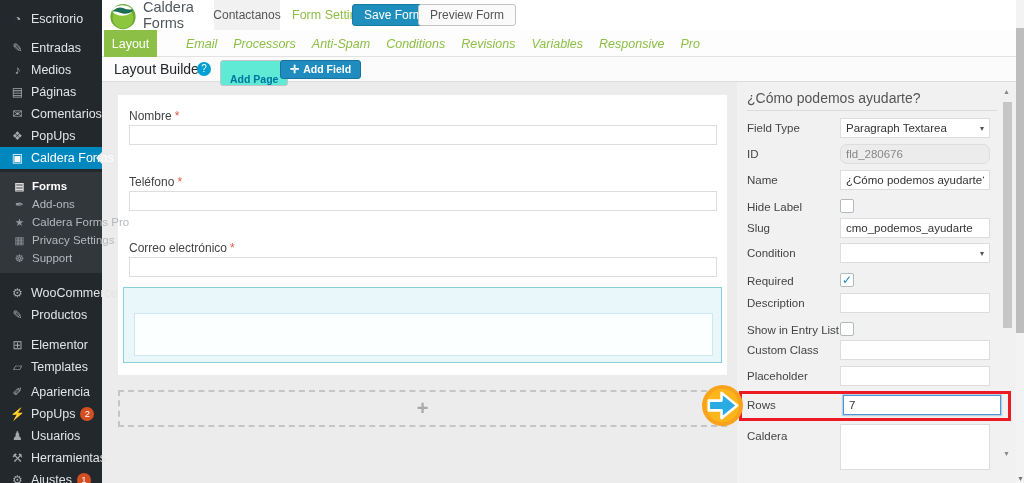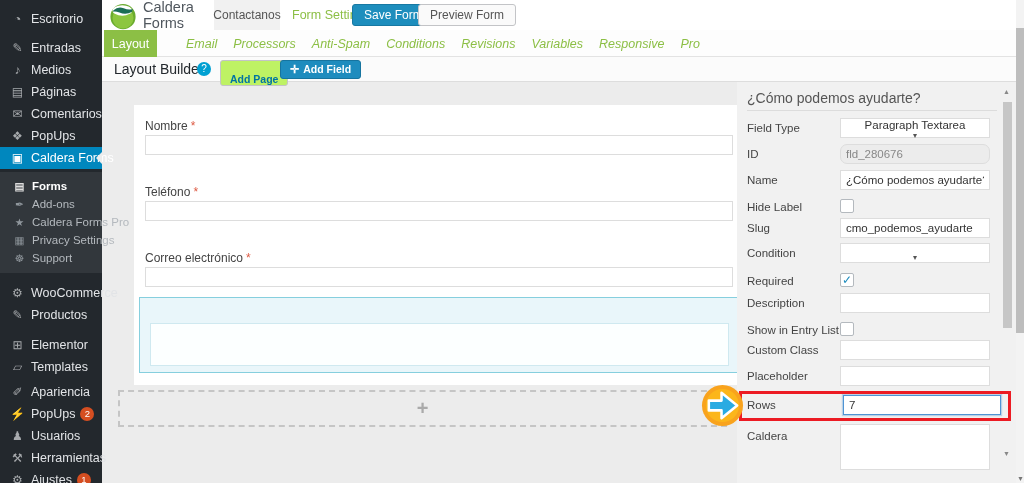--- a/index.html
+++ b/index.html
@@ -49,50 +49,50 @@
             font-size:12.5px; display:flex; align-items:center; justify-content:center; cursor:pointer; }
   .tab-links { position:absolute; left:84px; top:0; height:27px; display:flex; align-items:center;font-style:italic; }
   .tab-link { color:#8cbf45; font-size:12.5px; margin-right:16px; cursor:pointer; white-space:nowrap; }
 
   
   .builderbar { position:absolute; left:102px; top:57px; width:914px; height:25px; background:#fbfbfb;
             border-bottom:1px solid #ddd; z-index:4; }
   .builder-title { position:absolute; left:12px; top:4px; font-size:14px; color:#23282d; }
   .help-badge { position:absolute; left:95px; top:5px; width:14px; height:14px; border-radius:50%;
             background:#00a0d2; color:#fff; font-size:10px; line-height:14px; text-align:center; cursor:pointer; }
-  .btn-addpage { position:absolute; left:118px; top:3px; height:19px; padding:12px 9px; background:#bef264;
+  .btn-addpage { position:absolute; left:118px; top:3px; height:19px; padding:12px 9px; background:#5eead4;
             border:1px solid #c3c4c7; border-radius:3px; color:#0074a2; font-size:10.5px; font-weight:bold;
             cursor:pointer; font-family:"Liberation Sans",sans-serif; }
   .btn-addfield { position:absolute; left:178px; top:3px; height:19px; padding:0 9px; background:#1e8cbe;
             border:1px solid #16749f; border-radius:3px; color:#fff; font-size:10.5px; font-weight:bold;
             cursor:pointer; font-family:"Liberation Sans",sans-serif; }
   .btn-addfield .mv { margin-right:4px; font-size:11px; }
 
   
-  .card { position:absolute; left:118px; top:105px; width:609px; height:280px; background:#fff;margin-left:16px; }
+  .card { position:absolute; left:118px; top:95px; width:609px; height:280px; background:#fff; }
   .fld-label { position:absolute; left:11px; font-size:12px; color:#444; }
   .req { color:#dd5a43; margin-left:3px; }
   .fld-input { position:absolute; left:11px; width:588px; height:20px; border:1px solid #ddd; background:#fff; }
   .sel-widget { position:absolute; left:5px; top:192px; width:599px; height:76px; background:#e9f6fa;
             border:1px solid #86cfde; cursor:pointer; }
   .sel-widget .fld-label { left:10px; top:9px; }
   .sel-widget textarea { position:absolute; left:10px; top:25px; width:579px; height:43px;
             border:1px solid #cfe9f0; background:#fcffff; resize:none; }
   .dropzone { position:absolute; left:118px; top:390px; width:609px; height:37px;
             border:2px dashed #c5c5c5; color:#aaa; font-size:20px; font-weight:bold;
             display:flex; align-items:center; justify-content:center; cursor:pointer; }
   .pointer-badge { position:absolute; left:701px; top:384px; width:43px; height:43px; z-index:20; }
 
   
   .panel { position:absolute; left:737px; top:82px; width:279px; height:401px; background:#f1f1f1; }
   .panel-title { position:absolute; left:10px; top:8px; font-size:14px; color:#555; }
   .panel-hr { position:absolute; left:10px; top:28px; width:250px; border-top:1px solid #dcdcdc; }
   .prow-label { position:absolute; left:10px; font-size:11.5px; color:#444; }
   .pctl { position:absolute; left:103px; width:150px; height:20px; border:1px solid #ddd; background:#fff;
-          font-size:11.5px; color:#333; font-family:"Liberation Sans",sans-serif; padding:0 5px;flex-direction:column; }
+          font-size:11.5px; color:#333; font-family:"Liberation Sans",sans-serif; padding:0 5px; }
   .pselect { display:flex; align-items:center; justify-content:space-between; cursor:pointer; }
   .pselect .caret { font-size:8px; color:#555; }
   input.pctl:disabled, .pctl.disabled { background:#ececec; color:#888; border-color:#ddd; }
   .pcheck { position:absolute; left:103px; width:14px; height:14px; border:1px solid #b4b9be; background:#fff;
           border-radius:2px; cursor:pointer; font-size:12px; line-height:13px; text-align:center; color:#1e8cbe; }
   .rows-input { left:106px; width:158px; border:1px solid #4f94d4; box-shadow:0 0 1px 1px rgba(79,148,212,.35); }
   .red-box { position:absolute; left:2px; top:309px; width:272px; height:30px; border:3px solid #ec1b23; z-index:15; }
   .pdefault { position:absolute; left:103px; top:342px; width:150px; height:46px; border:1px solid #ddd;
           background:#fff; resize:none; }
 

